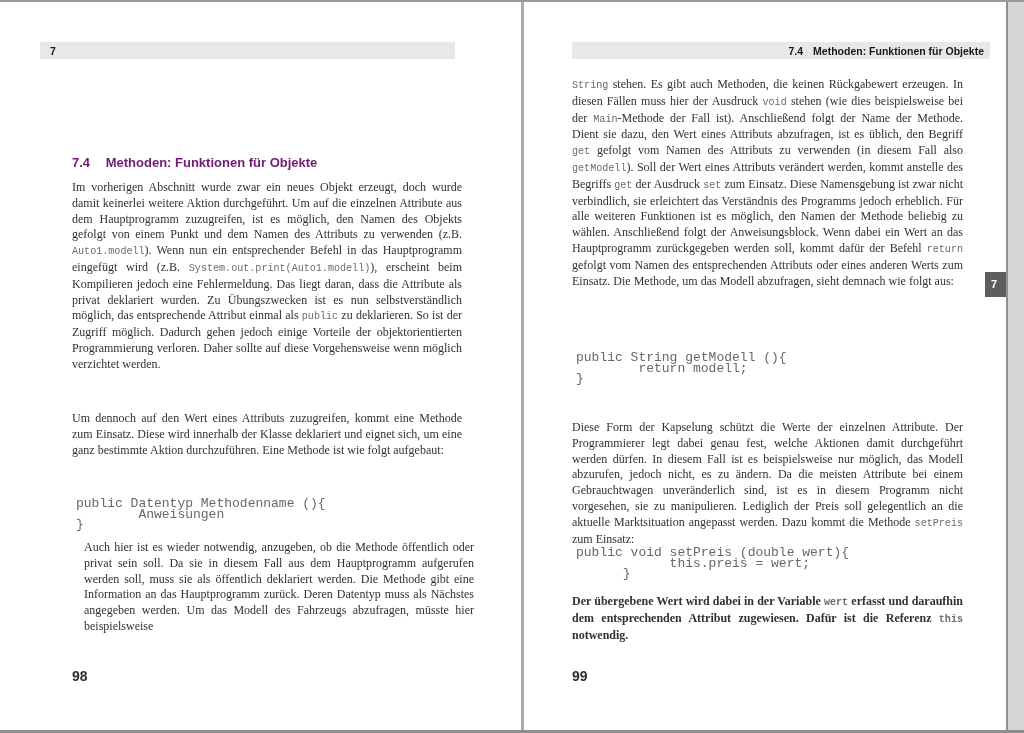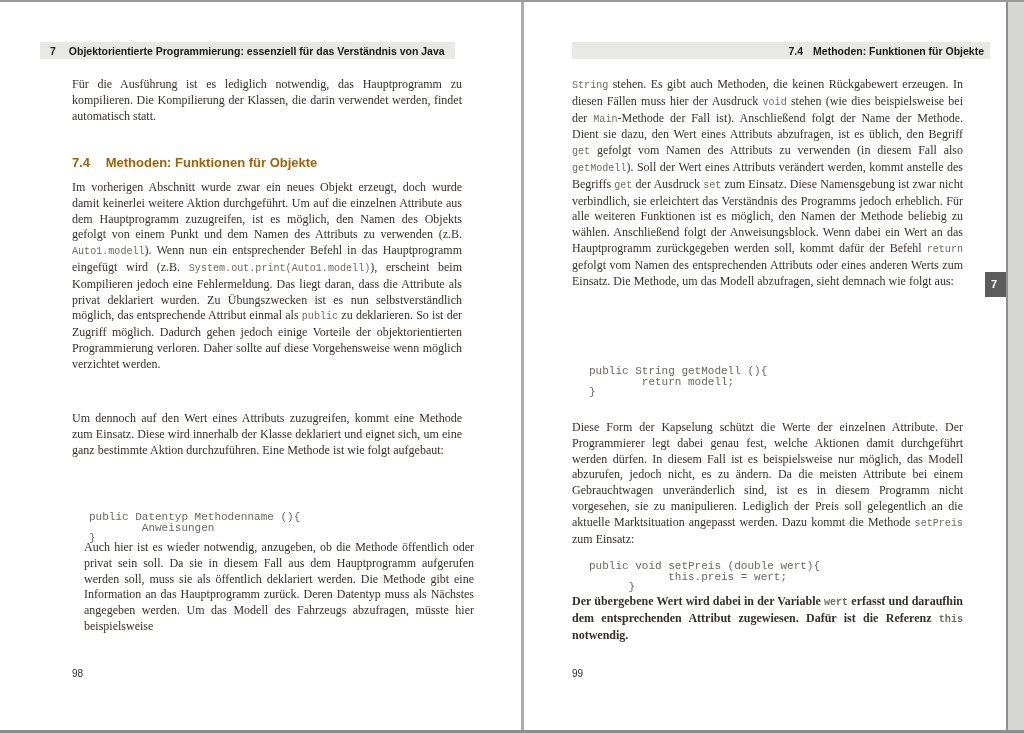--- a/index.html
+++ b/index.html
@@ -28,32 +28,32 @@
 
   .body-p{
     position:absolute;margin:0;width:390px;font-size:12px;line-height:15.8px;
     text-align:justify;hyphens:auto;-webkit-hyphens:auto;
   }
   .cont{text-align-last:justify;}
   .tt{font-family:"Liberation Mono","DejaVu Sans Mono",monospace;font-size:0.84em;color:#6e6a66;}
 
   .section-heading{
     position:absolute;font-family:"Liberation Sans","DejaVu Sans",sans-serif;
-    font-weight:bold;font-size:13px;color:#a16207;
+    font-weight:bold;font-size:13px;color:#701a75;
   }
   .sh-num{margin-right:12px;}
 
   pre.code-block{
-    position:absolute;margin:17px;font-family:"Liberation Mono","DejaVu Sans Mono",monospace;
-    font-size:11px;line-height:10.5px;color:#6b6763;white-space:pre;
+    position:absolute;margin:4px;font-family:"Liberation Mono","DejaVu Sans Mono",monospace;
+    font-size:13px;line-height:10.5px;color:#6b6763;white-space:pre;
   }
 
   .page-number{
     position:absolute;font-family:"Liberation Sans","DejaVu Sans",sans-serif;
-    font-weight:normal;font-size:10px;color:#2e2e2e;
+    font-weight:bold;font-size:14px;color:#2e2e2e;
   }
   .pn-left{left:72px;top:664px;}
   .pn-right{left:47px;top:664px;width:377px;text-align:left;}
 
   .chapter-tab{
     position:absolute;right:0;top:268px;width:21px;height:25px;background:#5d5d5d;
     color:#ffffff;font-family:"Liberation Sans","DejaVu Sans",sans-serif;
     font-weight:bold;font-size:11px;line-height:25px;padding-left:6px;box-sizing:border-box;
   }
 
@@ -73,24 +73,22 @@
   .rp-p3{left:47px;top:590px;width:391px;font-weight:bold;}
 </style>
 </head>
 <body>
 
 <div class="spread">
 
   <div class="page left">
     <div class="running-header rh-left">
       <span class="rh-num">7</span>
-      <span class="rh-title">Objektorientierte Programmierung: essenziell für das Verständnis von Java</span>
     </div>
 
-    <p class="body-p lp-p1">Für die Ausführung ist es lediglich notwendig, das Hauptprogramm zu kompilieren. Die Kompilierung der Klassen, die darin verwendet werden, findet automatisch statt.</p>
 
     <div class="section-heading lp-heading">
       <span class="sh-num">7.4</span>
       <span class="sh-title">Methoden: Funktionen für Objekte</span>
     </div>
 
     <p class="body-p lp-p2"><span>Im vorherigen Abschnitt wurde zwar ein neues Objekt erzeugt, doch wurde damit keinerlei weitere Aktion durchgeführt. Um auf die einzelnen Attribute aus dem Hauptprogramm zuzugreifen, ist es möglich, den Namen des Objekts gefolgt von einem Punkt und dem Namen des Attributs zu verwenden (z.B. </span><span class="tt">Auto1.modell</span><span>). Wenn nun ein entsprechender Befehl in das Hauptprogramm eingefügt wird (z.B. </span><span class="tt">System.out.print(Auto1.modell)</span><span>), erscheint beim Kompilieren jedoch eine Fehlermeldung. Das liegt daran, dass die Attribute als privat deklariert wurden. Zu Übungszwecken ist es nun selbstverständlich möglich, das entsprechende Attribut einmal als </span><span class="tt">public</span><span> zu deklarieren. So ist der Zugriff möglich. Dadurch gehen jedoch einige Vorteile der objektorientierten Programmierung verloren. Daher sollte auf diese Vorgehensweise wenn möglich verzichtet werden.</span></p>
 
     <p class="body-p lp-p3">Um dennoch auf den Wert eines Attributs zuzugreifen, kommt eine Methode zum Einsatz. Diese wird innerhalb der Klasse deklariert und eignet sich, um eine ganz bestimmte Aktion durchzuführen. Eine Methode ist wie folgt aufgebaut:</p>
 

